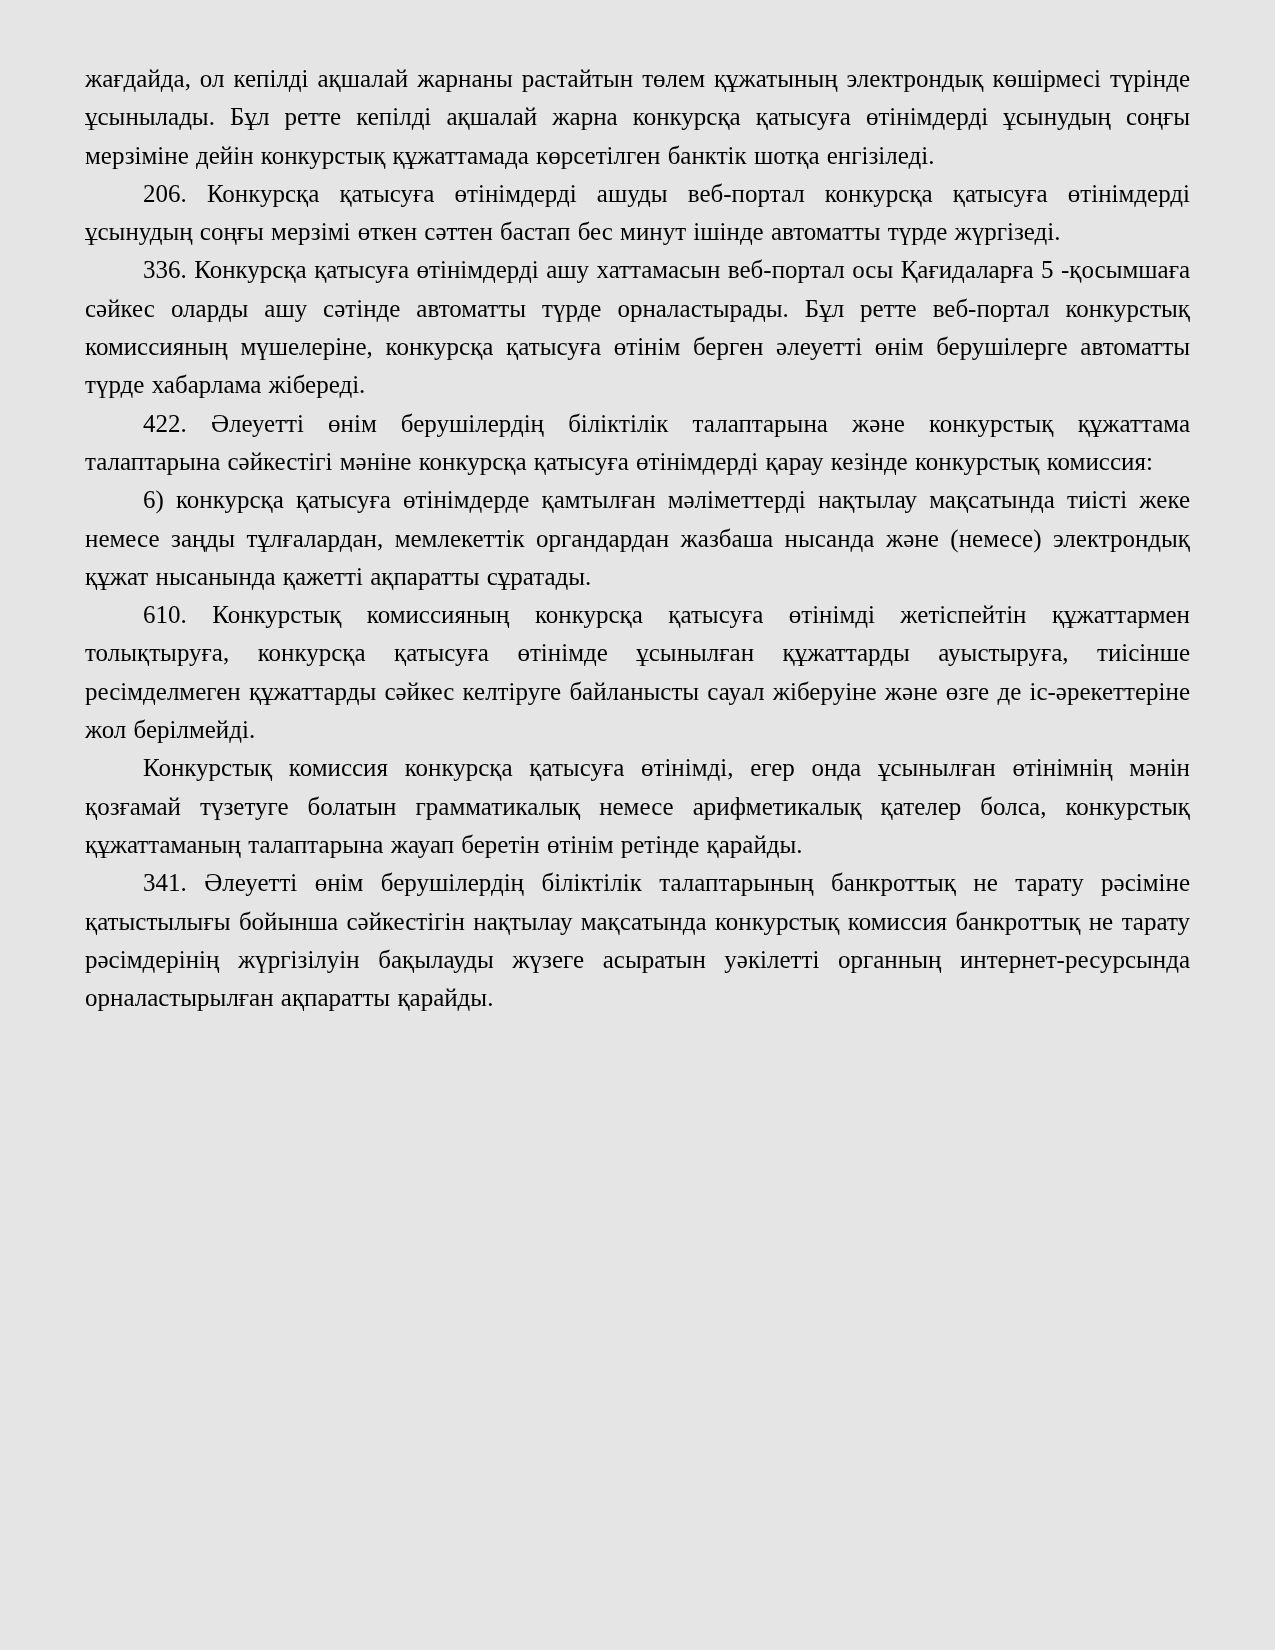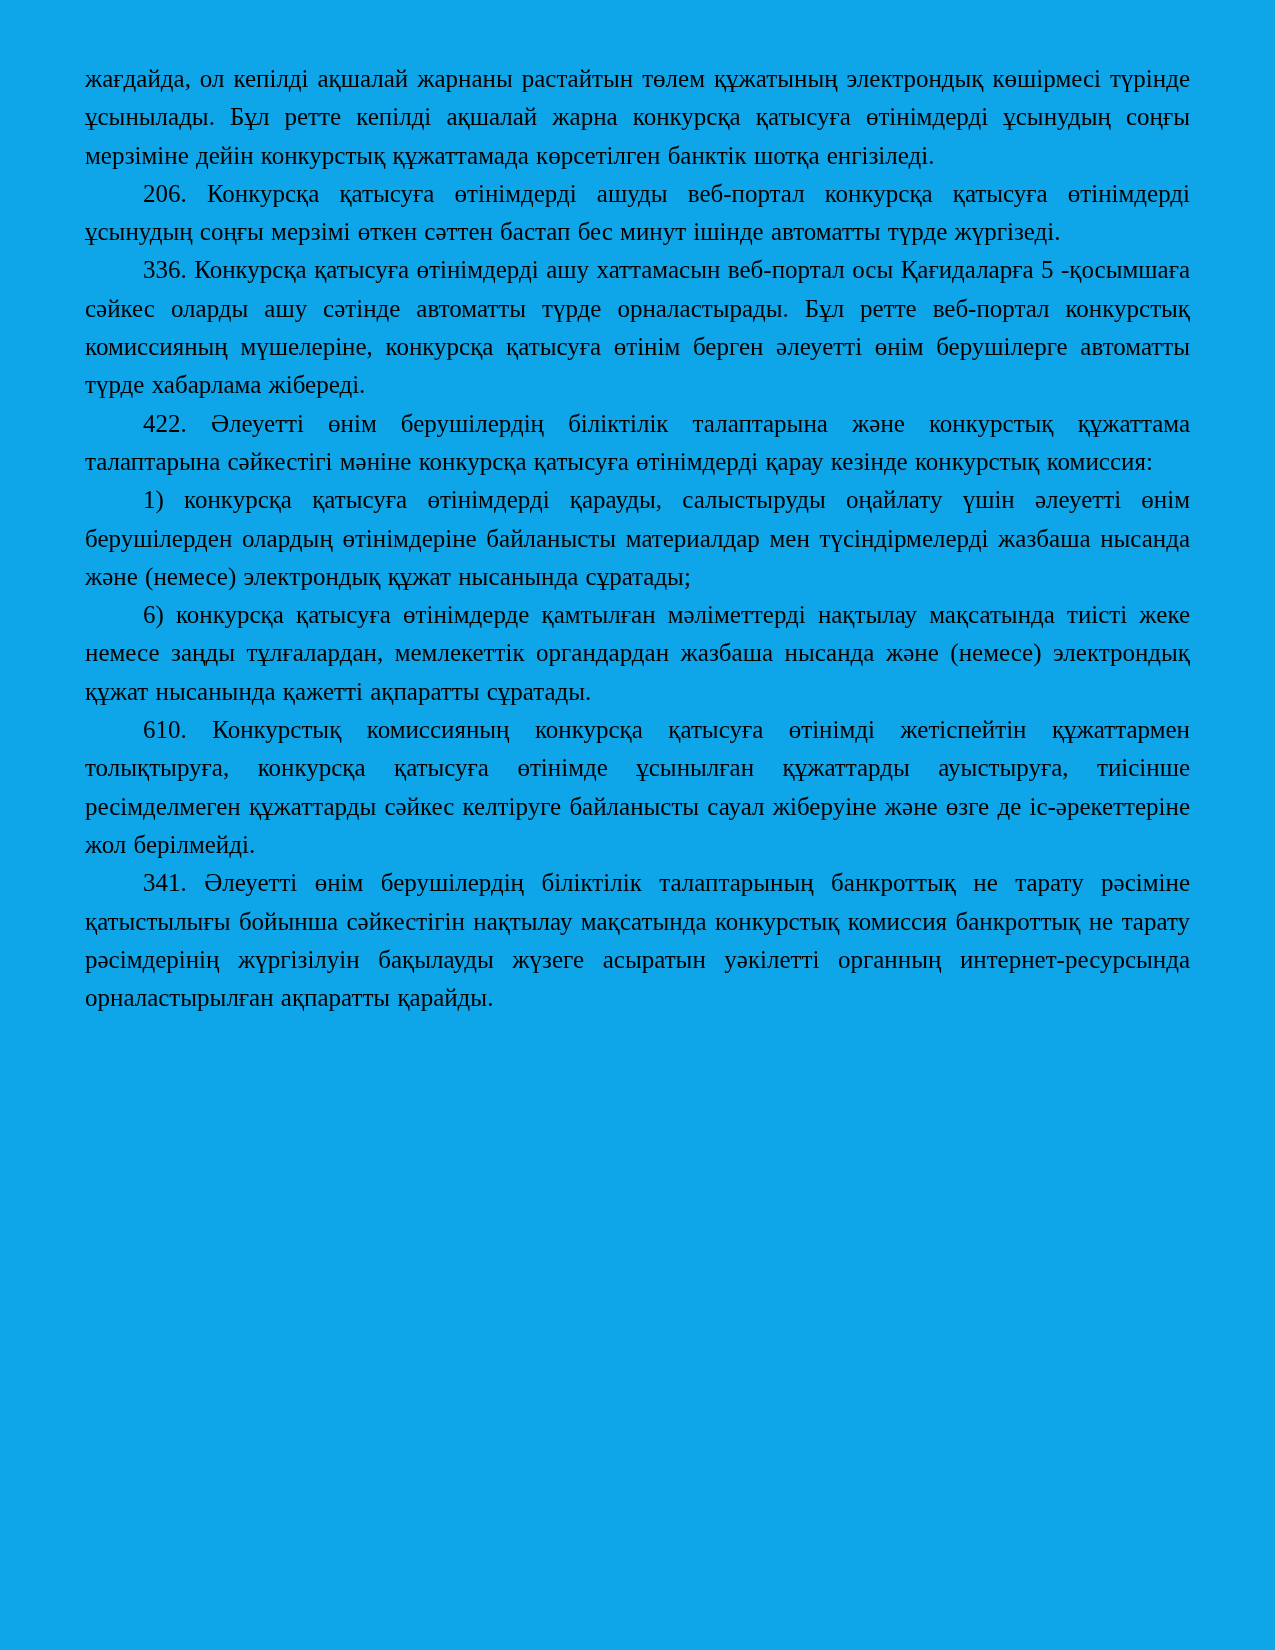--- a/index.html
+++ b/index.html
@@ -5,21 +5,21 @@
   html, body {
     margin: 0;
     padding: 0;
     background: #ffffff;
   }
   .page {
     position: relative;
     width: 1275px;
     height: 1650px;
     margin: 0 auto;
-    background: #0ea5e9;
+    background: #e5e5e5;
     box-sizing: border-box;
     padding: 60px 85px 0 85px;
     overflow: hidden;
   }
   .doc-body {
     width: 100%;
   }
   p.para {
     margin: 0;
     padding: 0;
@@ -39,18 +39,18 @@
 </style>
 </head>
 <body>
 
 <div class="page">
   <div class="doc-body" id="doc-body">
       <p class="para no-indent">жағдайда, ол кепілді ақшалай жарнаны растайтын төлем құжатының электрондық көшірмесі түрінде ұсынылады. Бұл ретте кепілді ақшалай жарна конкурсқа қатысуға өтінімдерді ұсынудың соңғы мерзіміне дейін конкурстық құжаттамада көрсетілген банктік шотқа енгізіледі.</p>
       <p class="para indent">206. Конкурсқа қатысуға өтінімдерді ашуды веб-портал конкурсқа қатысуға өтінімдерді ұсынудың соңғы мерзімі өткен сәттен бастап бес минут ішінде автоматты түрде жүргізеді.</p>
       <p class="para indent">336. Конкурсқа қатысуға өтінімдерді ашу хаттамасын веб-портал осы Қағидаларға 5 -қосымшаға сәйкес оларды ашу сәтінде автоматты түрде орналастырады. Бұл ретте веб-портал конкурстық комиссияның мүшелеріне, конкурсқа қатысуға өтінім берген әлеуетті өнім берушілерге автоматты түрде хабарлама жібереді.</p>
       <p class="para indent">422. Әлеуетті өнім берушілердің біліктілік талаптарына және конкурстық құжаттама талаптарына сәйкестігі мәніне конкурсқа қатысуға өтінімдерді қарау кезінде конкурстық комиссия:</p>
-      <p class="para indent">1) конкурсқа қатысуға өтінімдерді қарауды, салыстыруды оңайлату үшін әлеуетті өнім берушілерден олардың өтінімдеріне байланысты материалдар мен түсіндірмелерді жазбаша нысанда және (немесе) электрондық құжат нысанында сұратады;</p>
       <p class="para indent">6) конкурсқа қатысуға өтінімдерде қамтылған мәліметтерді нақтылау мақсатында тиісті жеке немесе заңды тұлғалардан, мемлекеттік органдардан жазбаша нысанда және (немесе) электрондық құжат нысанында қажетті ақпаратты сұратады.</p>
       <p class="para indent">610. Конкурстық комиссияның конкурсқа қатысуға өтінімді жетіспейтін құжаттармен толықтыруға, конкурсқа қатысуға өтінімде ұсынылған құжаттарды ауыстыруға, тиісінше ресімделмеген құжаттарды сәйкес келтіруге байланысты сауал жіберуіне және өзге де іс-әрекеттеріне жол берілмейді.</p>
+      <p class="para indent">Конкурстық комиссия конкурсқа қатысуға өтінімді, егер онда ұсынылған өтінімнің мәнін қозғамай түзетуге болатын грамматикалық немесе арифметикалық қателер болса, конкурстық құжаттаманың талаптарына жауап беретін өтінім ретінде қарайды.</p>
       <p class="para indent">341. Әлеуетті өнім берушілердің біліктілік талаптарының банкроттық не тарату рәсіміне қатыстылығы бойынша сәйкестігін нақтылау мақсатында конкурстық комиссия банкроттық не тарату рәсімдерінің жүргізілуін бақылауды жүзеге асыратын уәкілетті органның интернет-ресурсында орналастырылған ақпаратты қарайды.</p>
     </div>
 </div>
 
 </body></html>

